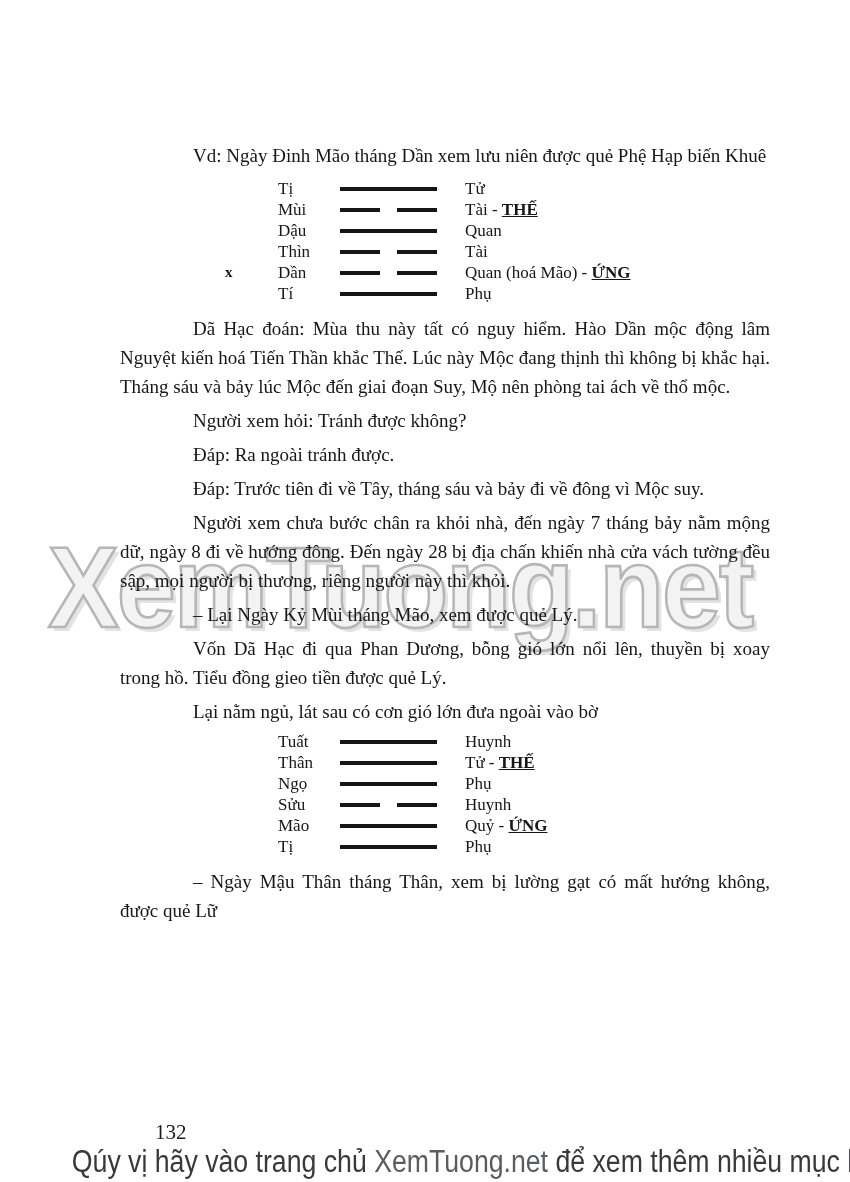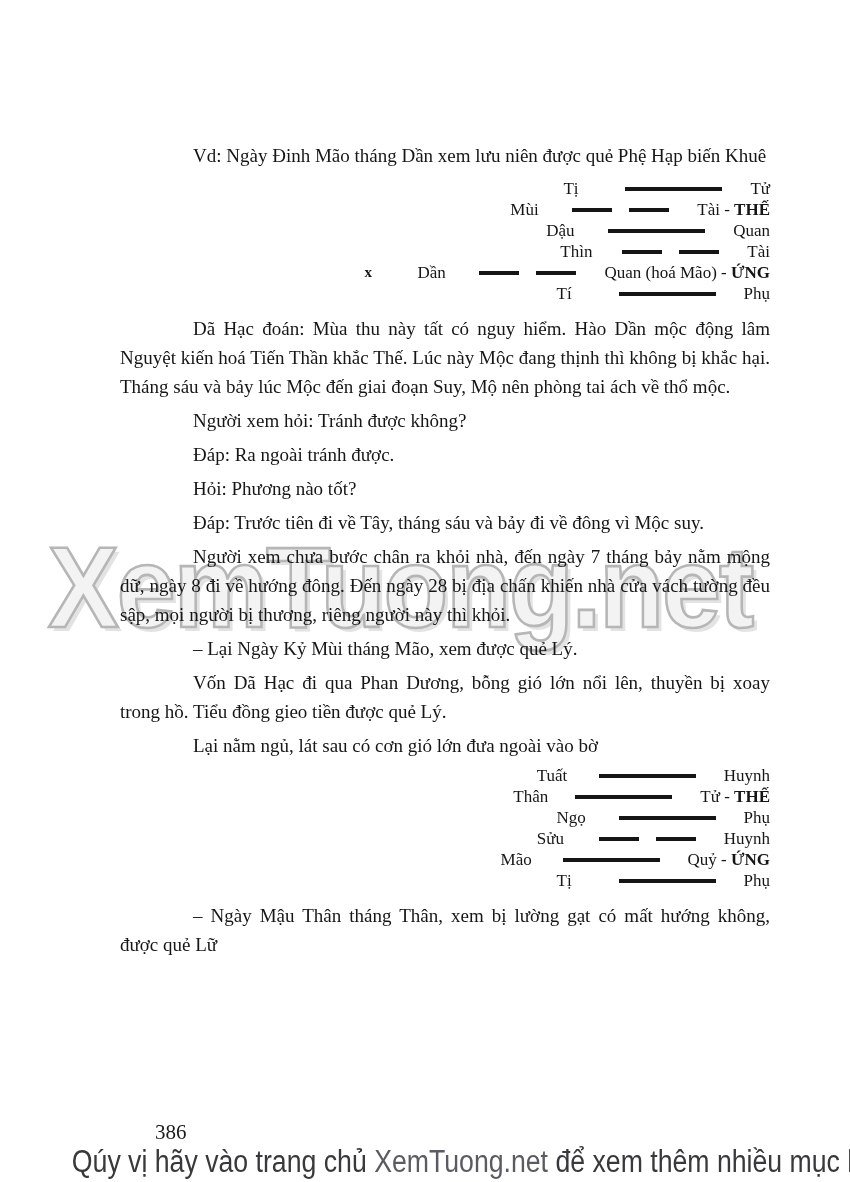--- a/index.html
+++ b/index.html
@@ -47,39 +47,39 @@
     text-indent: 73px;
     margin: 0 0 5px 0;
   }
   
   .hexagram {
     margin: 8px 0 10px 105px;
     font-size: 17px;
     line-height: 21px;
   }
   .hexagram.second { margin-top: 4px; margin-bottom: 10px; }
-  .hx-row { display: flex; align-items: center; height: 21px; justify-content: flex-end; }
+  .hx-row { display: flex; align-items: center; height: 21px; }
   .hx-marker {
     width: 53px;
     font-weight: bold;
     font-size: 15px;
     font-family: "Liberation Serif", serif;
   }
   .hx-branch { width: 62px; }
   .hx-bar {
     width: 97px;
     height: 4px;
     background: #151515;
     flex: 0 0 auto;
   }
   .hx-bar.broken {
     background: linear-gradient(to right, #151515 0 40px, transparent 40px 57px, #151515 57px 97px);
   }
   .hx-right { margin-left: 28px; white-space: nowrap; }
-  .hx-right b { font-weight: bold; }
+  .hx-right b { font-weight: bold; text-decoration: underline; }
   
   .page-number {
     position: absolute;
     left: 155px;
     top: 1120px;
     z-index: 1;
     font-size: 21px;
     font-family: "Liberation Serif", serif;
     color: #1d1d1d;
   }
@@ -148,21 +148,20 @@
         <span class="hx-marker"></span>
         <span class="hx-branch">Tí</span>
         <span class="hx-bar solid"></span>
         <span class="hx-right"><span>Phụ</span><b></b></span>
       </div>
     </div>
 
     <p>Dã Hạc đoán: Mùa thu này tất có nguy hiểm. Hào Dần mộc động lâm Nguyệt kiến hoá Tiến Thần khắc Thế. Lúc này Mộc đang thịnh thì không bị khắc hại. Tháng sáu và bảy lúc Mộc đến giai đoạn Suy, Mộ nên phòng tai ách về thổ mộc.</p>
     <p>Người xem hỏi: Tránh được không?</p>
     <p>Đáp: Ra ngoài tránh được.</p>
-    <p>Hỏi: Phương nào tốt?</p>
     <p>Đáp: Trước tiên đi về Tây, tháng sáu và bảy đi về đông vì Mộc suy.</p>
     <p>Người xem chưa bước chân ra khỏi nhà, đến ngày 7 tháng bảy nằm mộng dữ, ngày 8 đi về hướng đông. Đến ngày 28 bị địa chấn khiến nhà cửa vách tường đều sập, mọi người bị thương, riêng người này thì khỏi.</p>
     <p>– Lại Ngày Kỷ Mùi tháng Mão, xem được quẻ Lý.</p>
     <p>Vốn Dã Hạc đi qua Phan Dương, bỗng gió lớn nổi lên, thuyền bị xoay trong hồ. Tiểu đồng gieo tiền được quẻ Lý.</p>
     <p>Lại nằm ngủ, lát sau có cơn gió lớn đưa ngoài vào bờ</p>
 
     <div class="hexagram second">
       <div class="hx-row">
         <span class="hx-marker"></span>
         <span class="hx-branch">Tuất</span>
@@ -198,19 +197,19 @@
         <span class="hx-branch">Tị</span>
         <span class="hx-bar solid"></span>
         <span class="hx-right"><span>Phụ</span><b></b></span>
       </div>
     </div>
 
     <p>– Ngày Mậu Thân tháng Thân, xem bị lường gạt có mất hướng không, được quẻ Lữ</p>
 
   </div>
 
-  <div class="page-number">386</div>
+  <div class="page-number">132</div>
 
   <div class="footer-bar">
     <div class="footer-inner"><span>Qúy vị hãy vào trang chủ </span><span class="brand">XemTuong.net</span><span> để xem thêm nhiều mục hay khác</span></div>
   </div>
 
 </div>
 
 </body></html>

